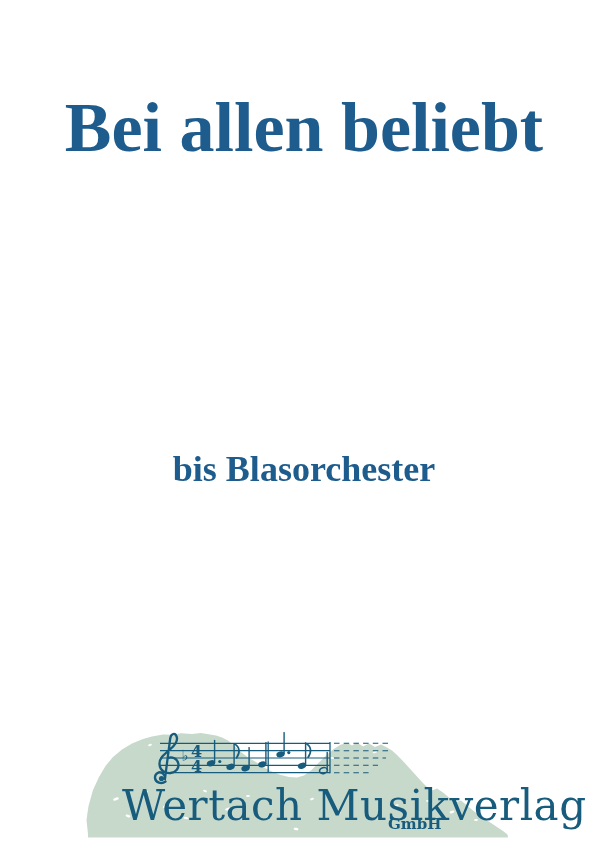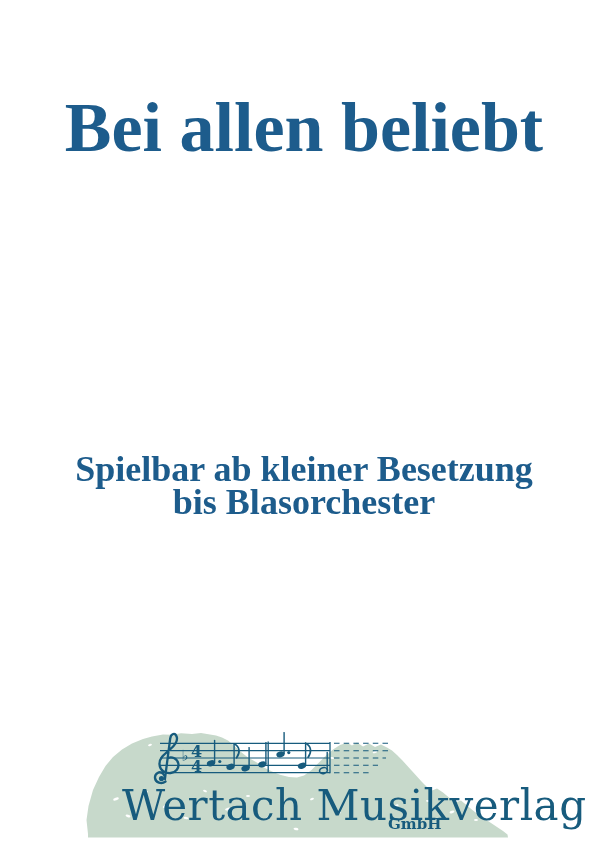--- a/index.html
+++ b/index.html
@@ -42,21 +42,20 @@
 </style>
 </head>
 <body>
 
 <div class="page">
 
   <h1 class="title">Bei allen beliebt</h1>
 
 
   <div class="scoring">
-    <div>Spielbar ab kleiner Besetzung</div>
     <div>bis Blasorchester</div>
   </div>
 
   <div class="logo">
     <svg viewBox="80 725 450 120">
 
       <path class="logo-green" d="
         M 88 834 L 86.5 820 L 88.5 806 L 93 790 L 99 777 L 105.5 766 L 113 757 L 122 749.5
         L 132 743.5 L 143 739 L 152 736.5 L 163 734.5 L 172 734.8 L 181 733.2 L 192 734
         L 201 733 L 210 734.6 L 216 735.4 L 222 737.5 L 228 740.5 L 234 745.5 L 241 752

